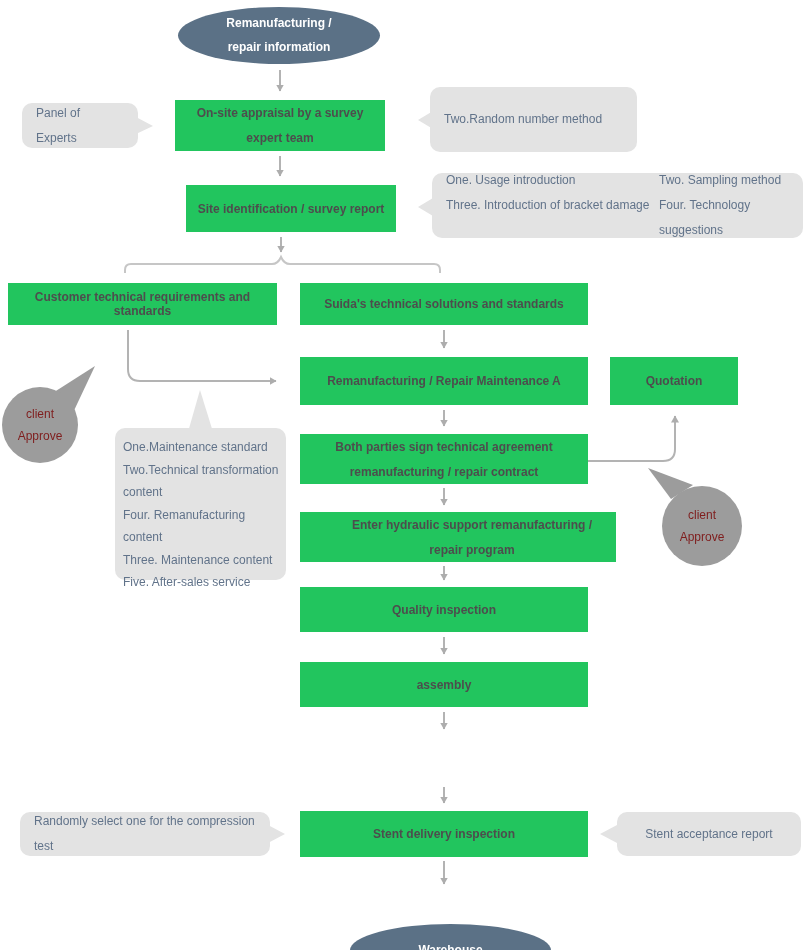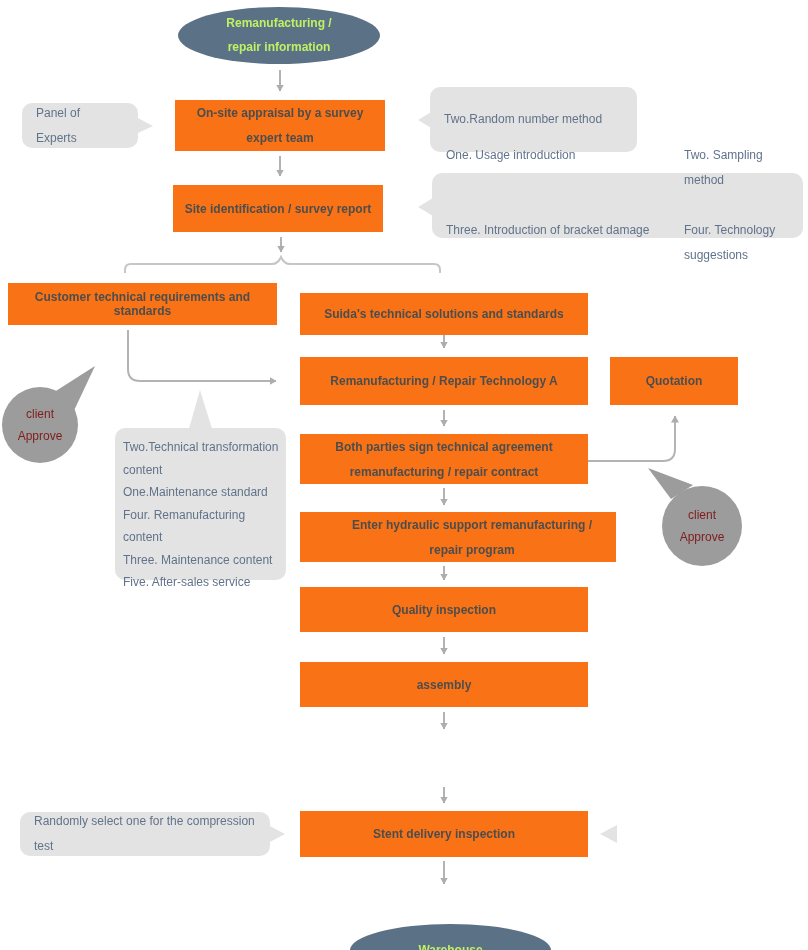--- a/index.html
+++ b/index.html
@@ -4,36 +4,36 @@
 <style>
   html,body{margin:0;padding:0;background:#ffffff;}
   .canvas{
     position:relative;width:808px;height:950px;overflow:hidden;
     font-family:"Liberation Sans","DejaVu Sans",sans-serif;
     background:#ffffff;
   }
   .connectors{position:absolute;left:0;top:0;width:808px;height:950px;pointer-events:none;}
   .node{
     position:absolute;display:flex;flex-direction:column;justify-content:center;align-items:center;
-    background:#f97316;color:#4d4d4d;font-weight:bold;font-size:12px;text-align:center;
+    background:#22c55e;color:#4d4d4d;font-weight:bold;font-size:12px;text-align:center;
     line-height:14px;gap:11px;
   }
   .terminator{
     position:absolute;display:flex;flex-direction:column;justify-content:center;align-items:center;
-    background:#5b7186;color:#bef264;font-weight:bold;font-size:12px;text-align:center;
+    background:#5b7186;color:#ffffff;font-weight:bold;font-size:12px;text-align:center;
     border-radius:50%;line-height:13px;gap:11px;
   }
   .callout{
     position:absolute;background:#e3e3e3;color:#61738a;font-size:12px;
     border-radius:10px;display:flex;flex-direction:column;justify-content:center;
     text-align:left;line-height:25px;padding:0 14px;box-sizing:border-box;
   }
   .callout.center{align-items:center;text-align:center;}
   .callout-grid{
-    display:grid;grid-template-columns:213px auto;row-gap:0;column-gap:0;line-height:25px;gap:25px;
+    display:grid;grid-template-columns:213px auto;row-gap:0;column-gap:0;line-height:25px;
   }
   .approve{
     position:absolute;border-radius:50%;background:#9c9c9c;color:#7f1d1d;
     display:flex;flex-direction:column;justify-content:center;align-items:center;
     font-size:12px;line-height:22px;text-align:center;
   }
 </style>
 </head>
 <body>
 
@@ -88,57 +88,57 @@
   </div>
 
   <div class="callout" style="left:22px;top:103px;width:116px;height:45px;">
     <div>Panel of Experts</div>
   </div>
 
   <div class="callout" style="left:430px;top:87px;width:207px;height:65px;">
     <div>Two.Random number method</div>
   </div>
 
-  <div class="node" style="left:173px;top:185px;width:210px;height:47px;">
+  <div class="node" style="left:186px;top:185px;width:210px;height:47px;">
     <div>Site identification / survey report</div>
   </div>
 
   <div class="callout" style="left:432px;top:173px;width:371px;height:65px;">
     <div class="callout-grid">
       <div>One. Usage introduction</div>
       <div>Two. Sampling method</div>
       <div>Three. Introduction of bracket damage</div>
       <div>Four. Technology suggestions</div>
     </div>
   </div>
 
   <div class="node" style="left:8px;top:283px;width:269px;height:42px;">
     <div>Customer technical requirements and standards</div>
   </div>
 
-  <div class="node" style="left:300px;top:293px;width:288px;height:42px;">
+  <div class="node" style="left:300px;top:283px;width:288px;height:42px;">
     <div>Suida's technical solutions and standards</div>
   </div>
 
   <div class="node" style="left:300px;top:357px;width:288px;height:48px;">
-    <div>Remanufacturing / Repair Technology A</div>
+    <div>Remanufacturing / Repair Maintenance A</div>
   </div>
 
   <div class="node" style="left:610px;top:357px;width:128px;height:48px;">
     <div>Quotation</div>
   </div>
 
   <div class="approve" style="left:2px;top:387px;width:76px;height:76px;">
     <div>client</div>
     <div>Approve</div>
   </div>
 
   <div class="callout" style="left:115px;top:428px;width:171px;height:152px;line-height:22.5px;padding:8px 0 8px 8px;justify-content:flex-start;">
+    <div>One.Maintenance standard</div>
     <div>Two.Technical transformation content</div>
-    <div>One.Maintenance standard</div>
     <div>Four. Remanufacturing content</div>
     <div>Three. Maintenance content</div>
     <div>Five. After-sales service</div>
   </div>
 
   <div class="node" style="left:300px;top:434px;width:288px;height:50px;">
     <div>Both parties sign technical agreement</div>
     <div>remanufacturing / repair contract</div>
   </div>
 
@@ -162,18 +162,21 @@
 
 
   <div class="callout" style="left:20px;top:812px;width:250px;height:44px;">
     <div>Randomly select one for the compression test</div>
   </div>
 
   <div class="node" style="left:300px;top:811px;width:288px;height:46px;">
     <div>Stent delivery inspection</div>
   </div>
 
+  <div class="callout center" style="left:617px;top:812px;width:184px;height:44px;">
+    <div>Stent acceptance report</div>
+  </div>
 
   <div class="terminator" style="left:350px;top:924px;width:201px;height:53px;">
     <div>Warehouse</div>
   </div>
 
 </div>
 
 </body></html>

